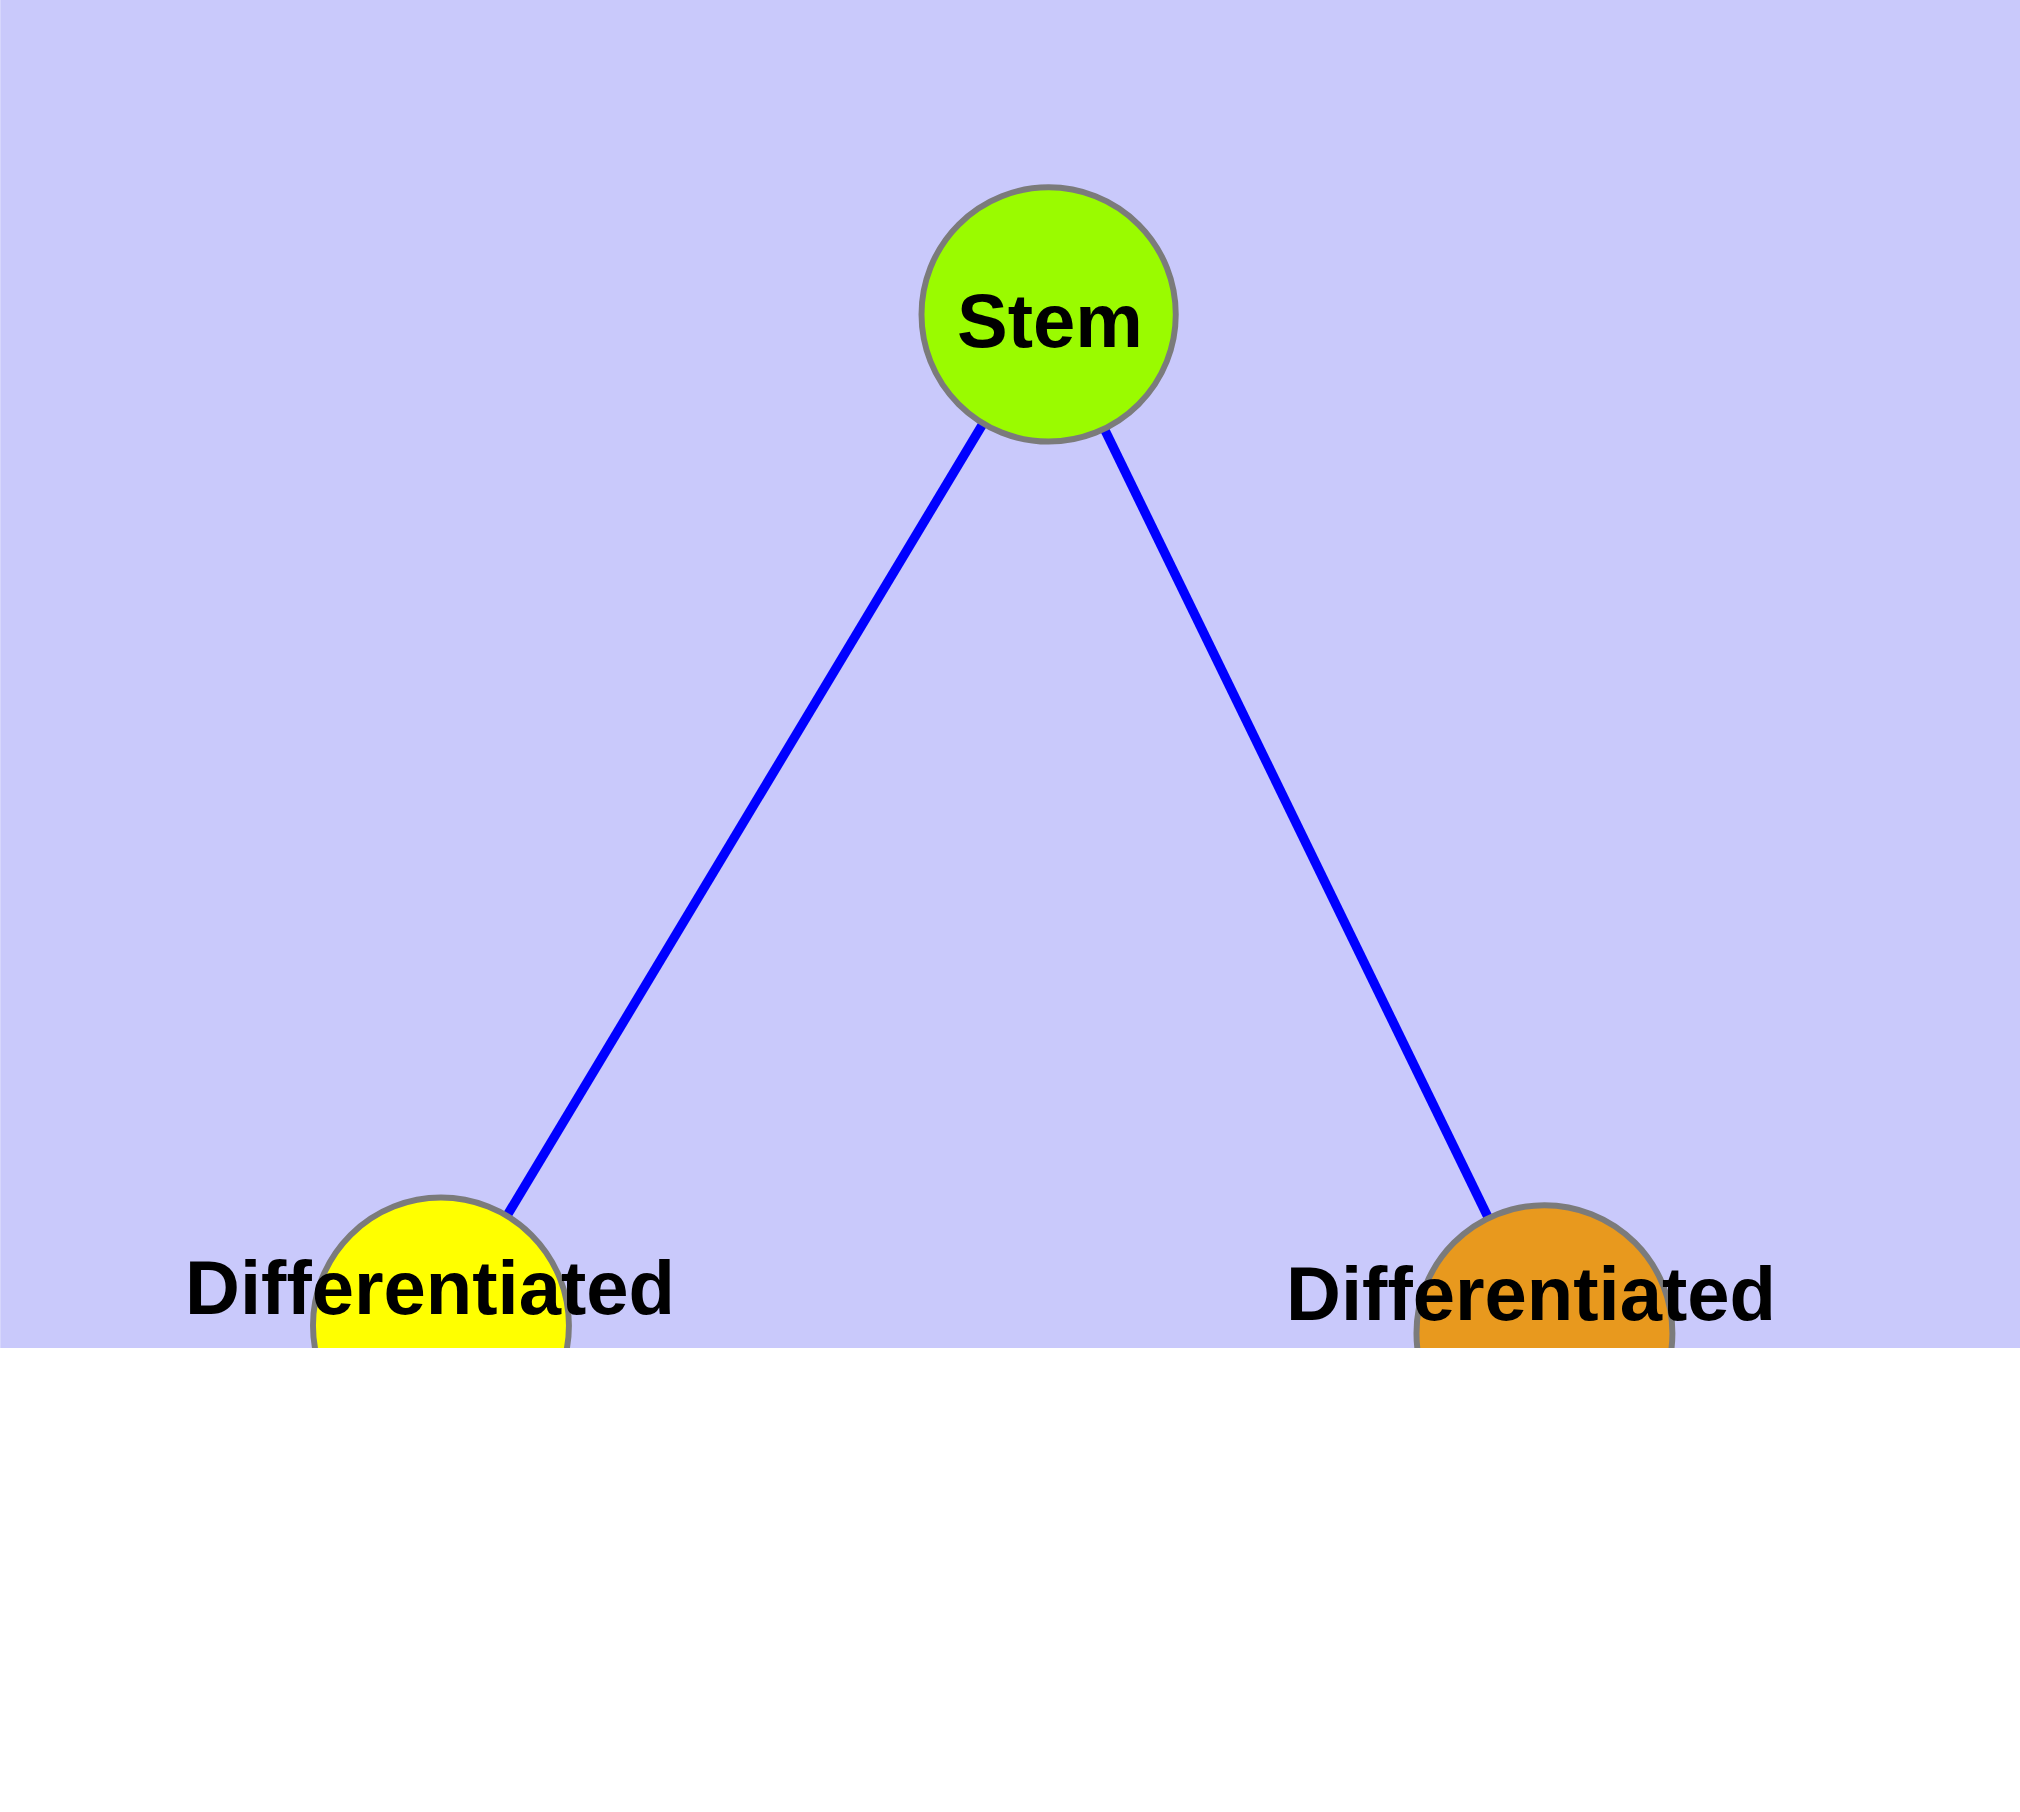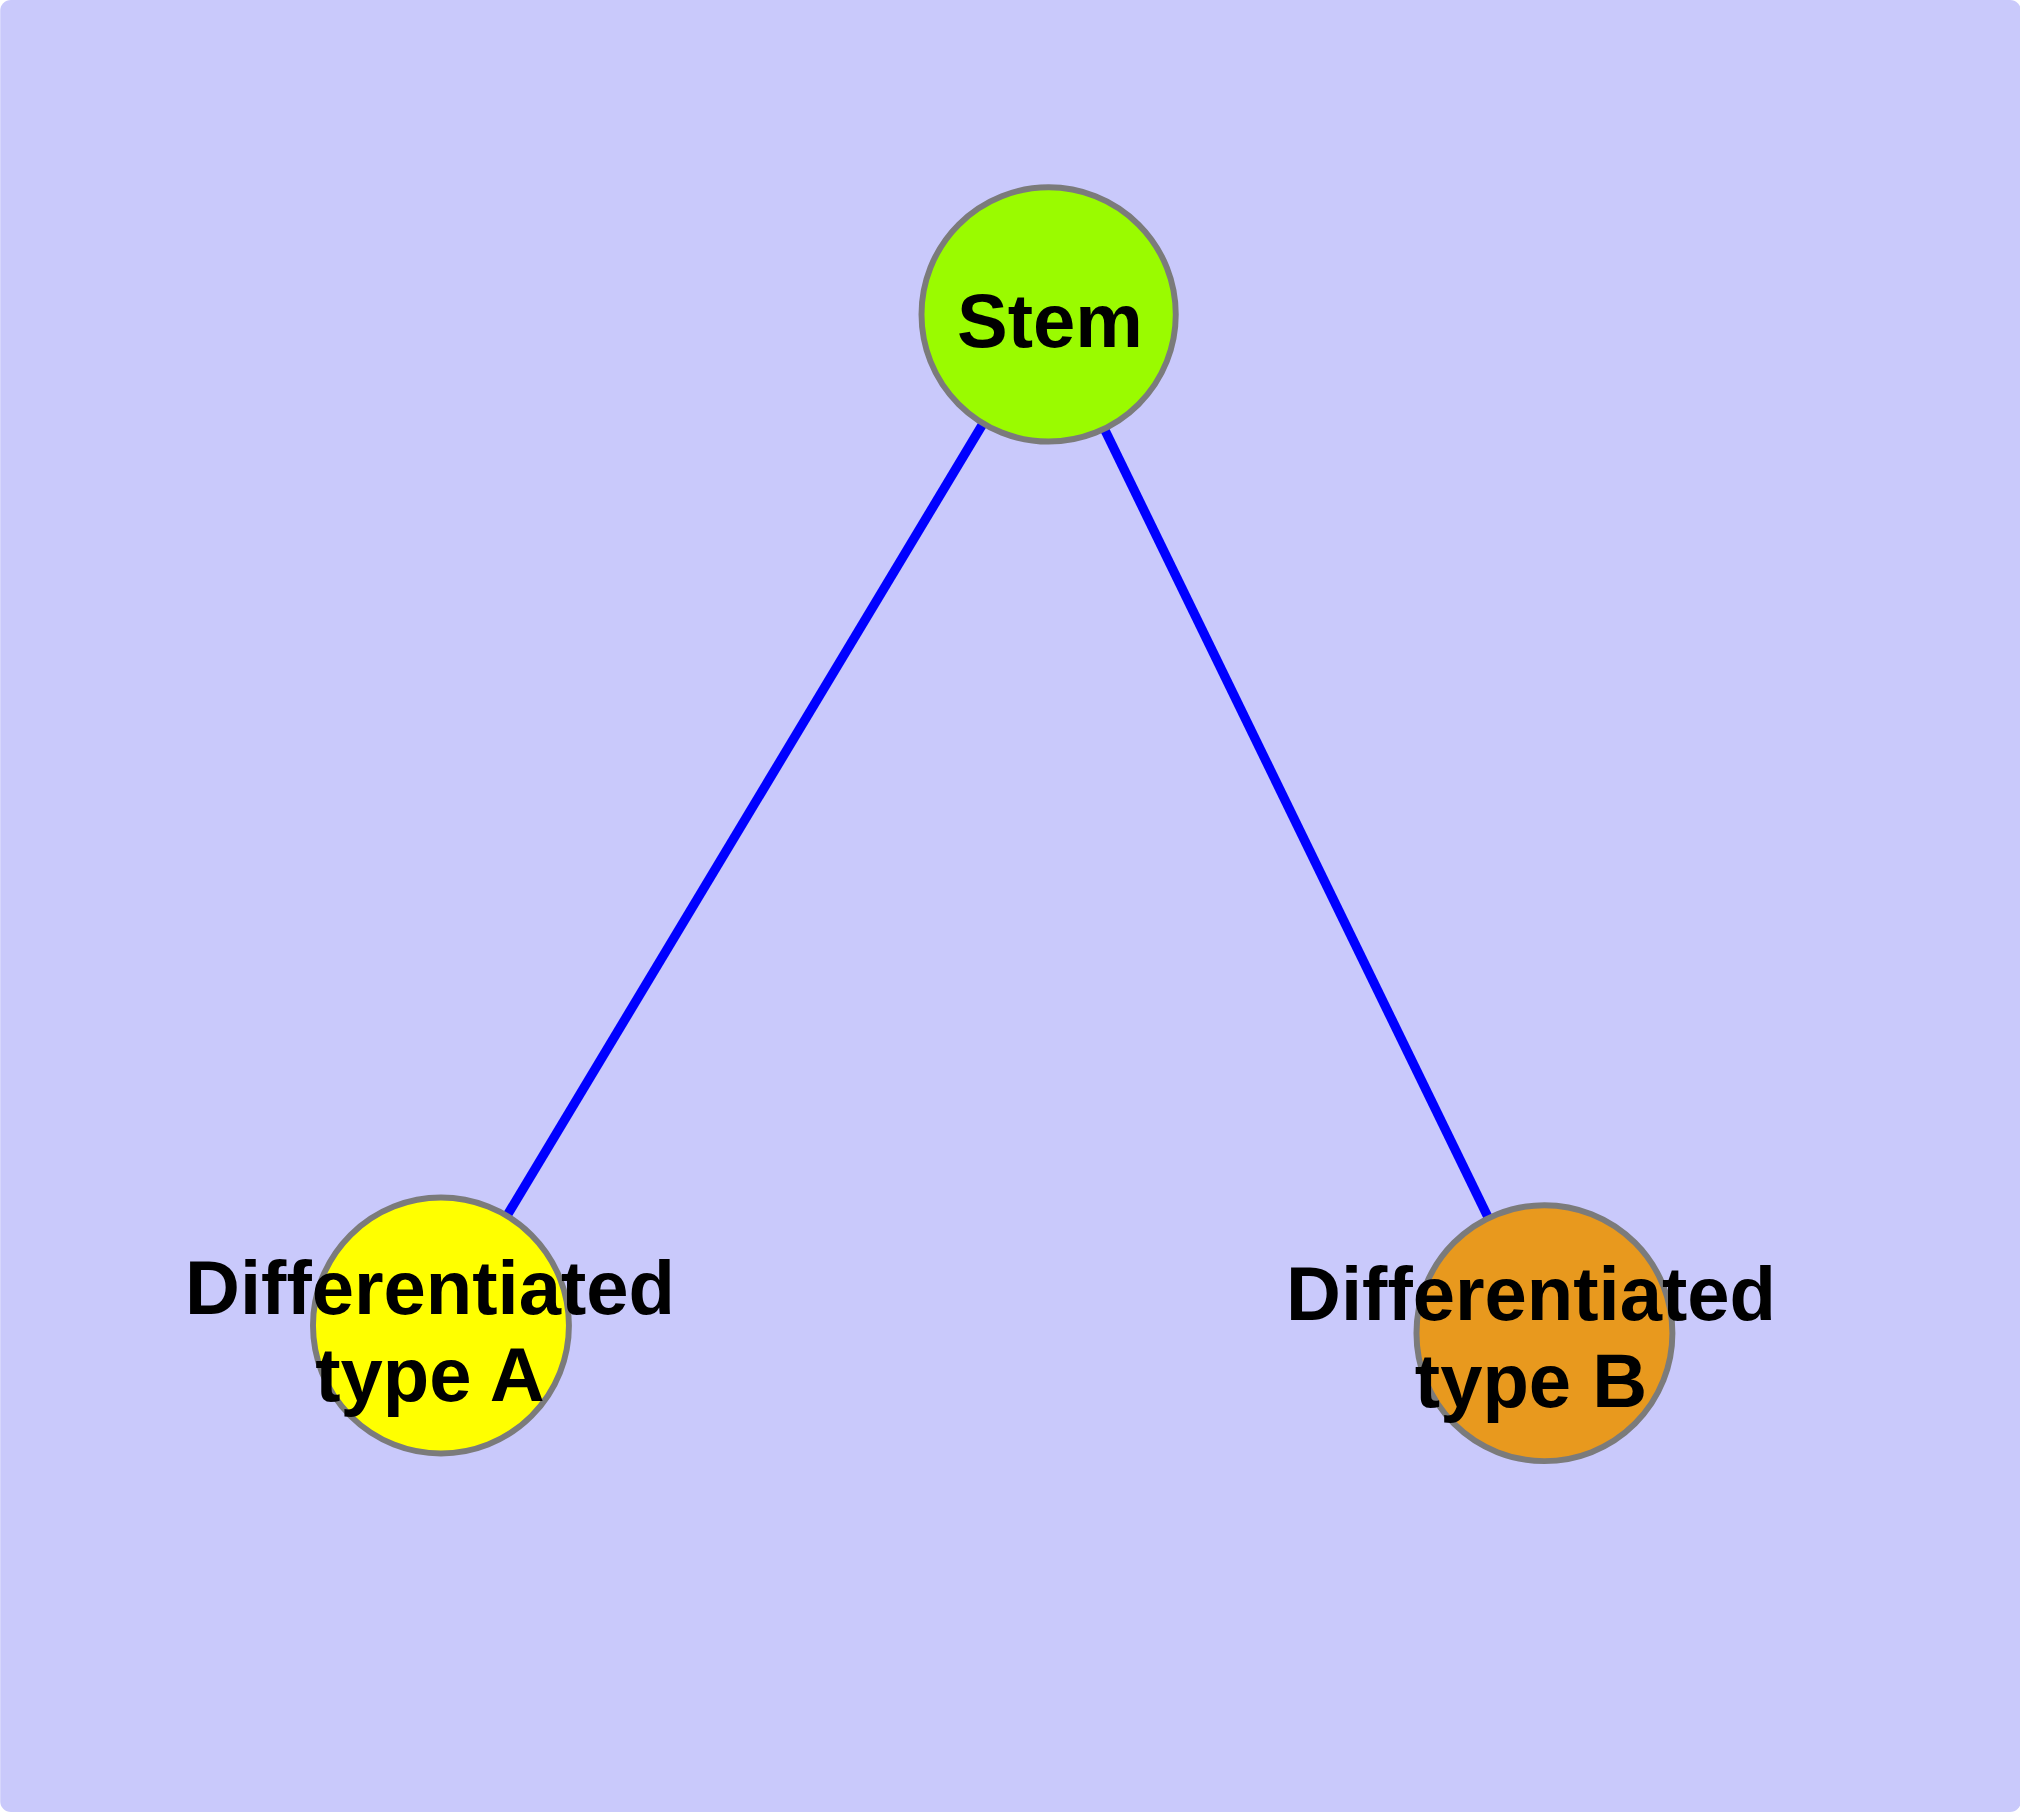--- a/index.html
+++ b/index.html
@@ -6,23 +6,22 @@
     margin: 0;
     padding: 0;
     background: #ffffff;
   }
   body {
     font-family: "Liberation Sans", sans-serif;
   }
   .stage {
     position: relative;
     width: 2021px;
-    height: 1812px;
+    height: 1348px;
     overflow: hidden;
-    border-radius: 11px;
   }
   .stage svg {
     position: absolute;
     left: 0;
     top: 0;
     display: block;
   }
   .node-label {
     position: absolute;
     transform: translate(-50%, -50%);

